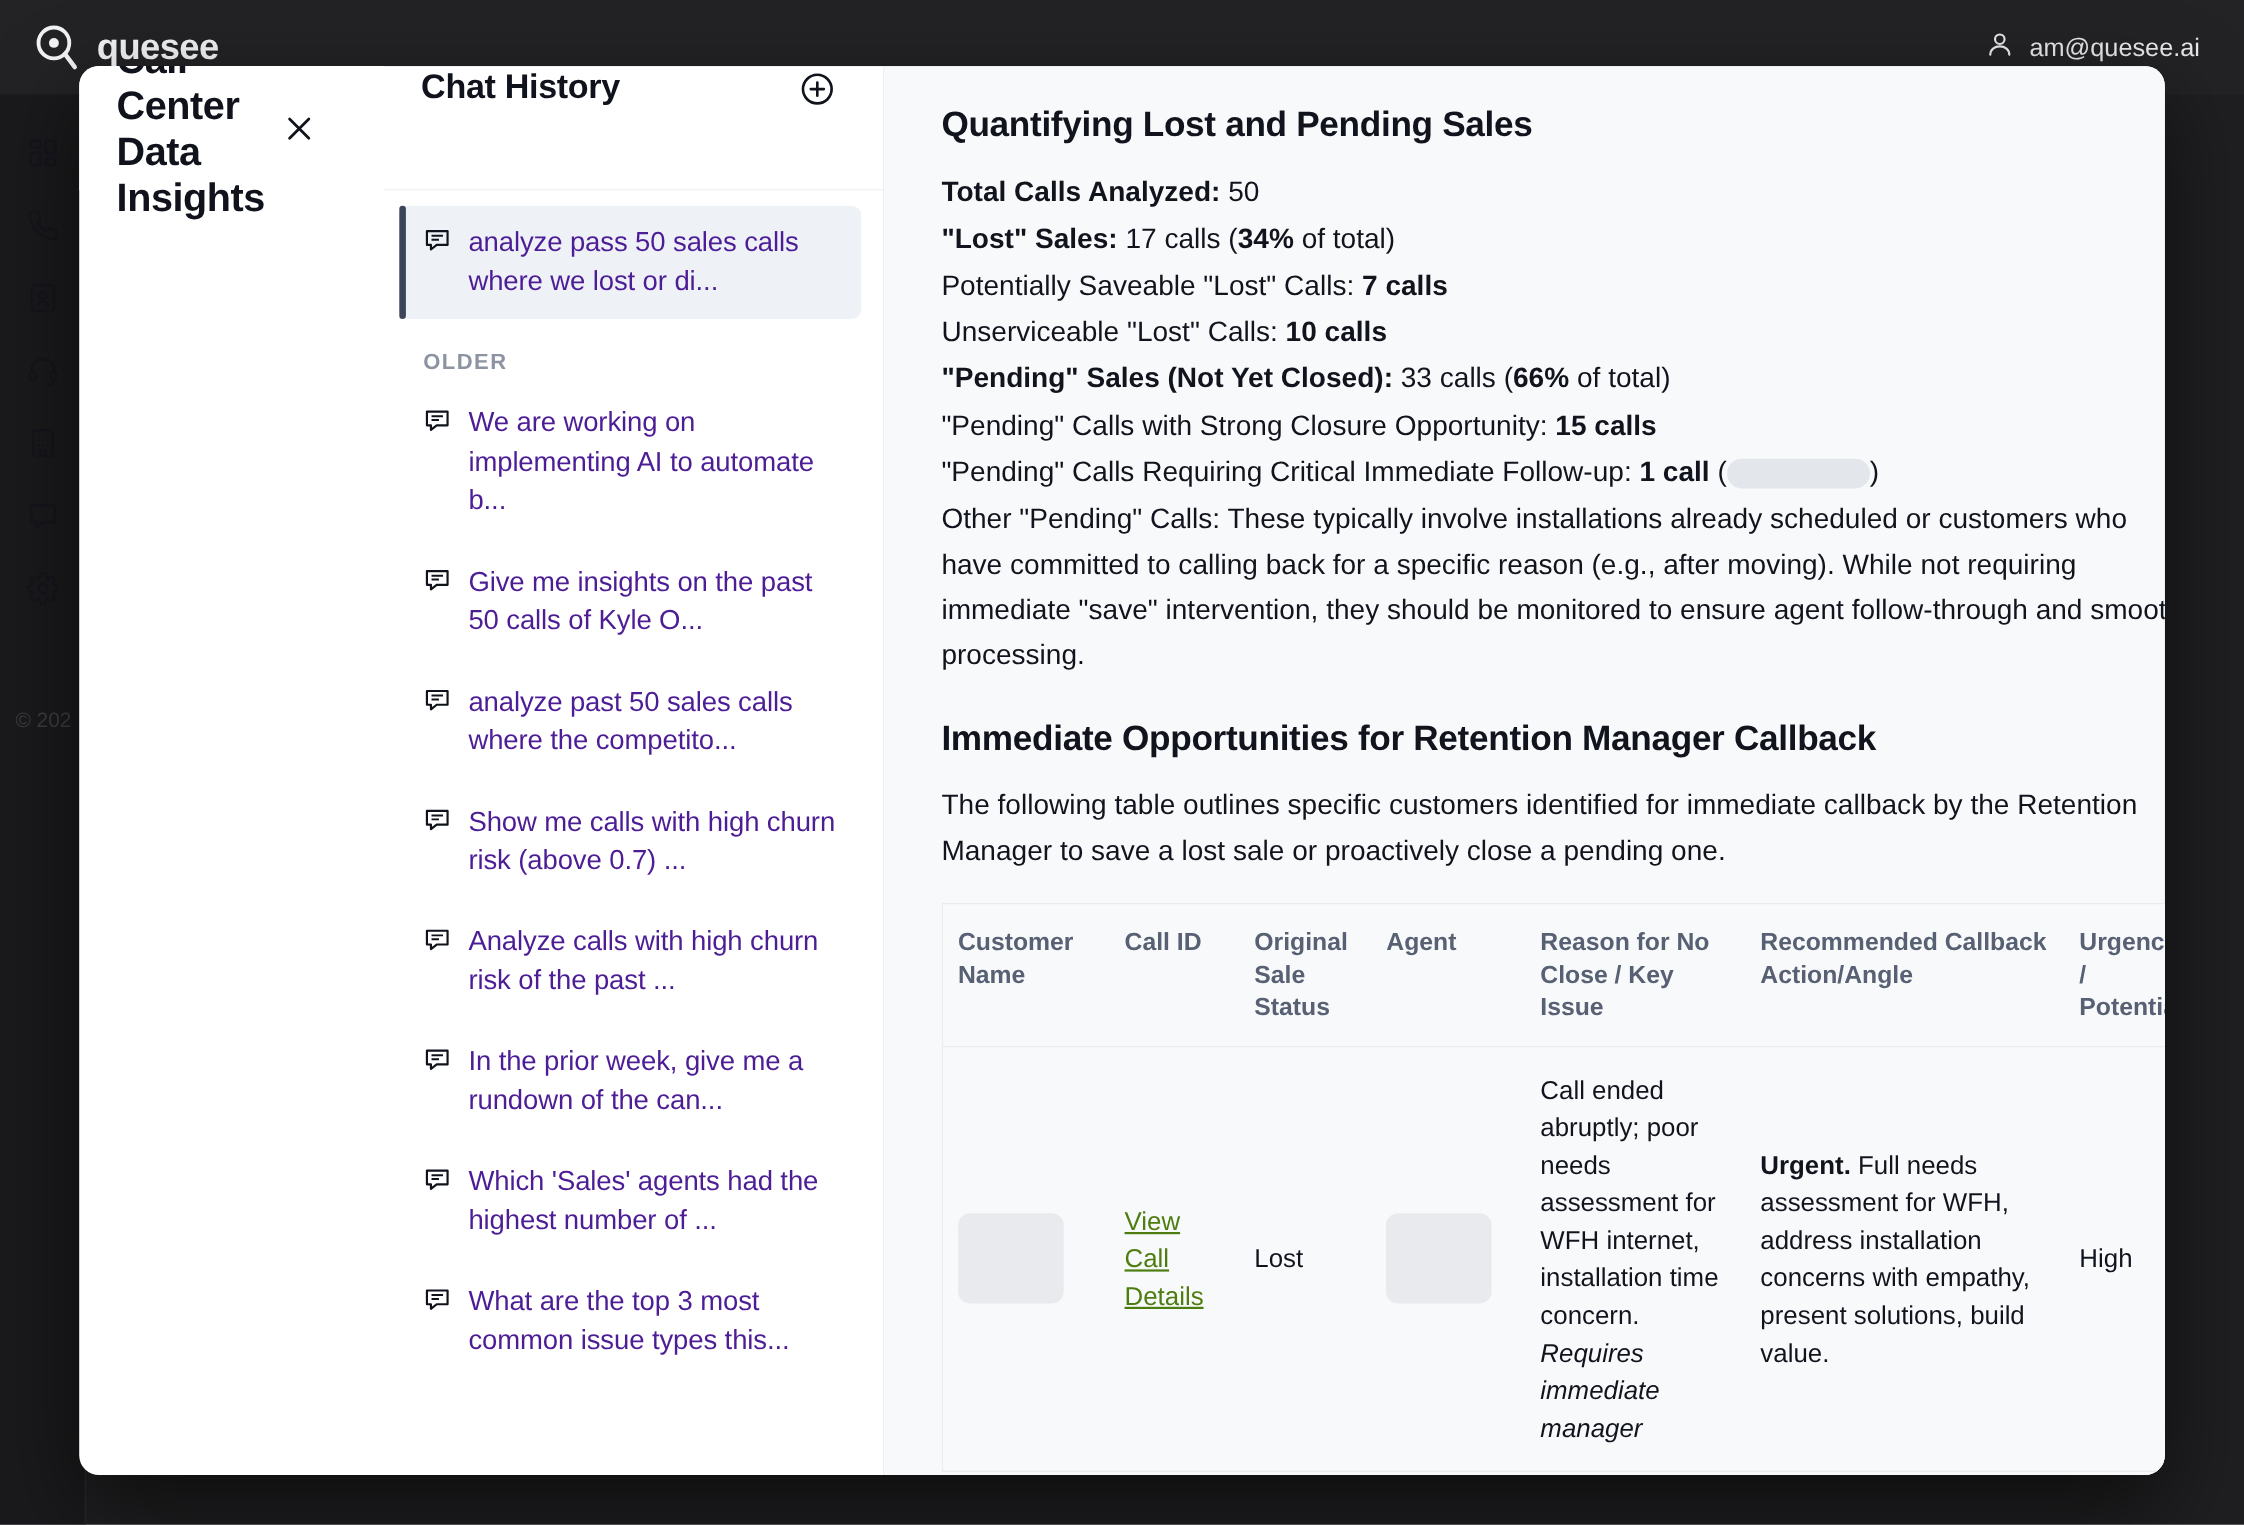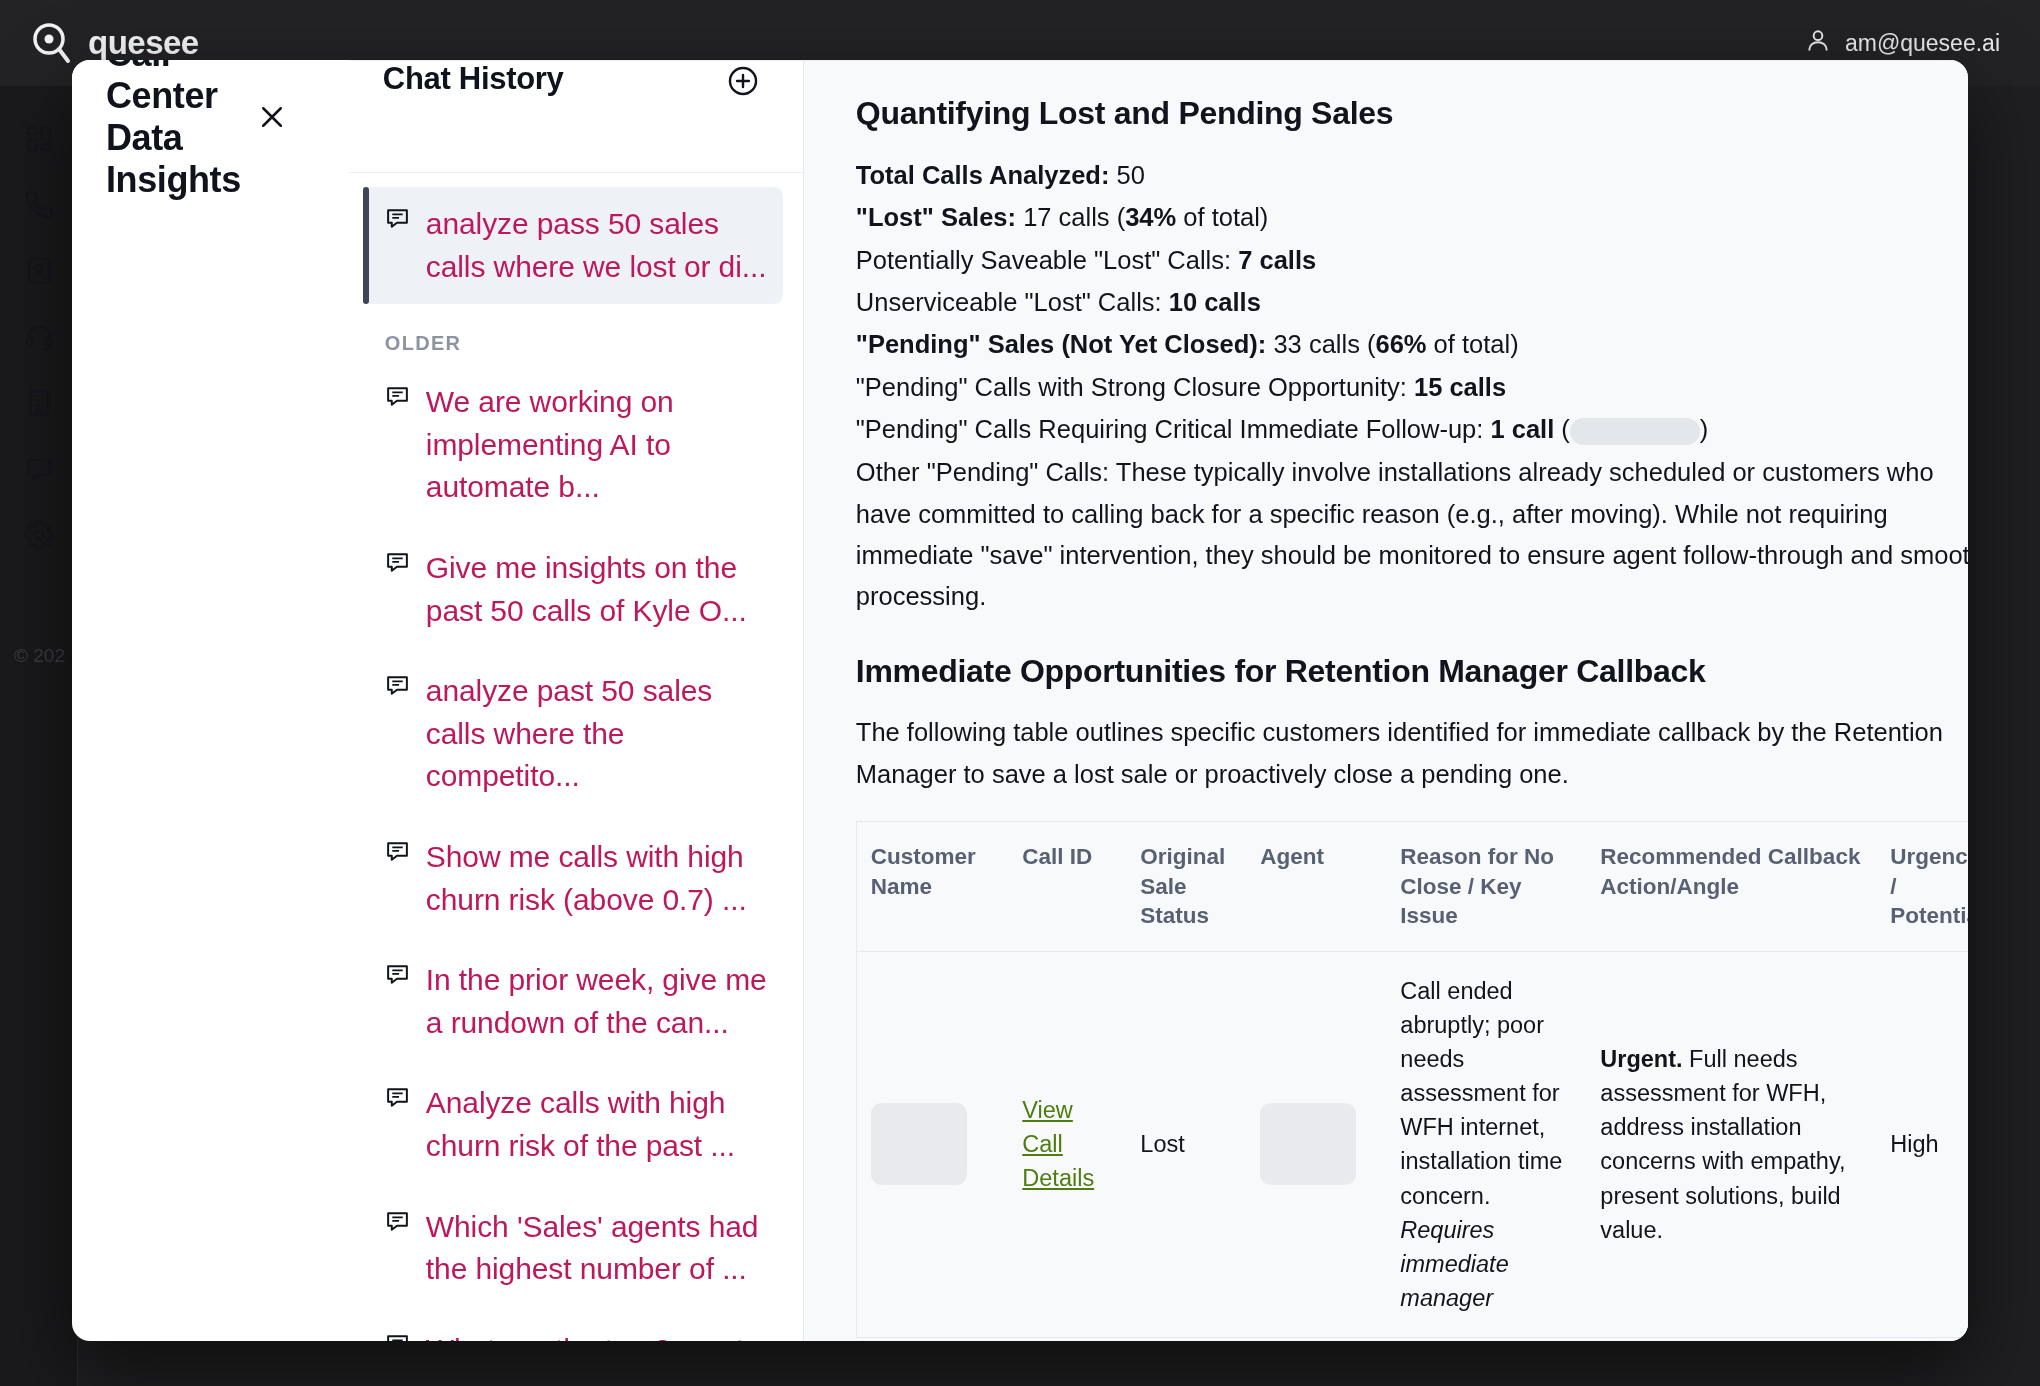--- a/index.html
+++ b/index.html
@@ -182,23 +182,23 @@
     margin-bottom: 6px;
     position: relative;
   }
   .chat-item .msg-icon {
     flex: 0 0 auto;
     margin-top: 3px;
     color: #10131c;
   }
   .chat-item .msg-icon svg { width: 25px; height: 25px; display: block; }
   .chat-item .chat-label {
-    font-size: 30px;
+    font-size: 25px;
     line-height: 1.42;
-    color: #be185d;
+    color: #4c1d95;
     letter-spacing: -0.1px;
   }
   .chat-item.active {
     background: #eef1f6;
   }
   .chat-item.active::before {
     content: "";
     position: absolute;
     left: 0; top: 0; bottom: 0;
     width: 6px;
@@ -494,31 +494,31 @@
           <span class="chat-label">Show me calls with high churn risk (above 0.7) ...</span>
         </div>
 
         <div class="chat-item">
           <span class="msg-icon">
             <svg viewBox="0 0 24 24" fill="none" stroke="currentColor" stroke-width="1.9" stroke-linejoin="round">
                 <path d="M21 4H3v12h3.5v4l5-4H21z"></path>
                 <path d="M7 8h10M7 11.4h6.5" stroke-width="1.7"></path>
               </svg>
           </span>
+          <span class="chat-label">Analyze calls with high churn risk of the past ...</span>
+        </div>
+
+        <div class="chat-item">
+          <span class="msg-icon">
+            <svg viewBox="0 0 24 24" fill="none" stroke="currentColor" stroke-width="1.9" stroke-linejoin="round">
+                <path d="M21 4H3v12h3.5v4l5-4H21z"></path>
+                <path d="M7 8h10M7 11.4h6.5" stroke-width="1.7"></path>
+              </svg>
+          </span>
           <span class="chat-label">In the prior week, give me a rundown of the can...</span>
-        </div>
-
-        <div class="chat-item">
-          <span class="msg-icon">
-            <svg viewBox="0 0 24 24" fill="none" stroke="currentColor" stroke-width="1.9" stroke-linejoin="round">
-                <path d="M21 4H3v12h3.5v4l5-4H21z"></path>
-                <path d="M7 8h10M7 11.4h6.5" stroke-width="1.7"></path>
-              </svg>
-          </span>
-          <span class="chat-label">Analyze calls with high churn risk of the past ...</span>
         </div>
 
         <div class="chat-item">
           <span class="msg-icon">
             <svg viewBox="0 0 24 24" fill="none" stroke="currentColor" stroke-width="1.9" stroke-linejoin="round">
                 <path d="M21 4H3v12h3.5v4l5-4H21z"></path>
                 <path d="M7 8h10M7 11.4h6.5" stroke-width="1.7"></path>
               </svg>
           </span>
           <span class="chat-label">Which 'Sales' agents had the highest number of ...</span>

